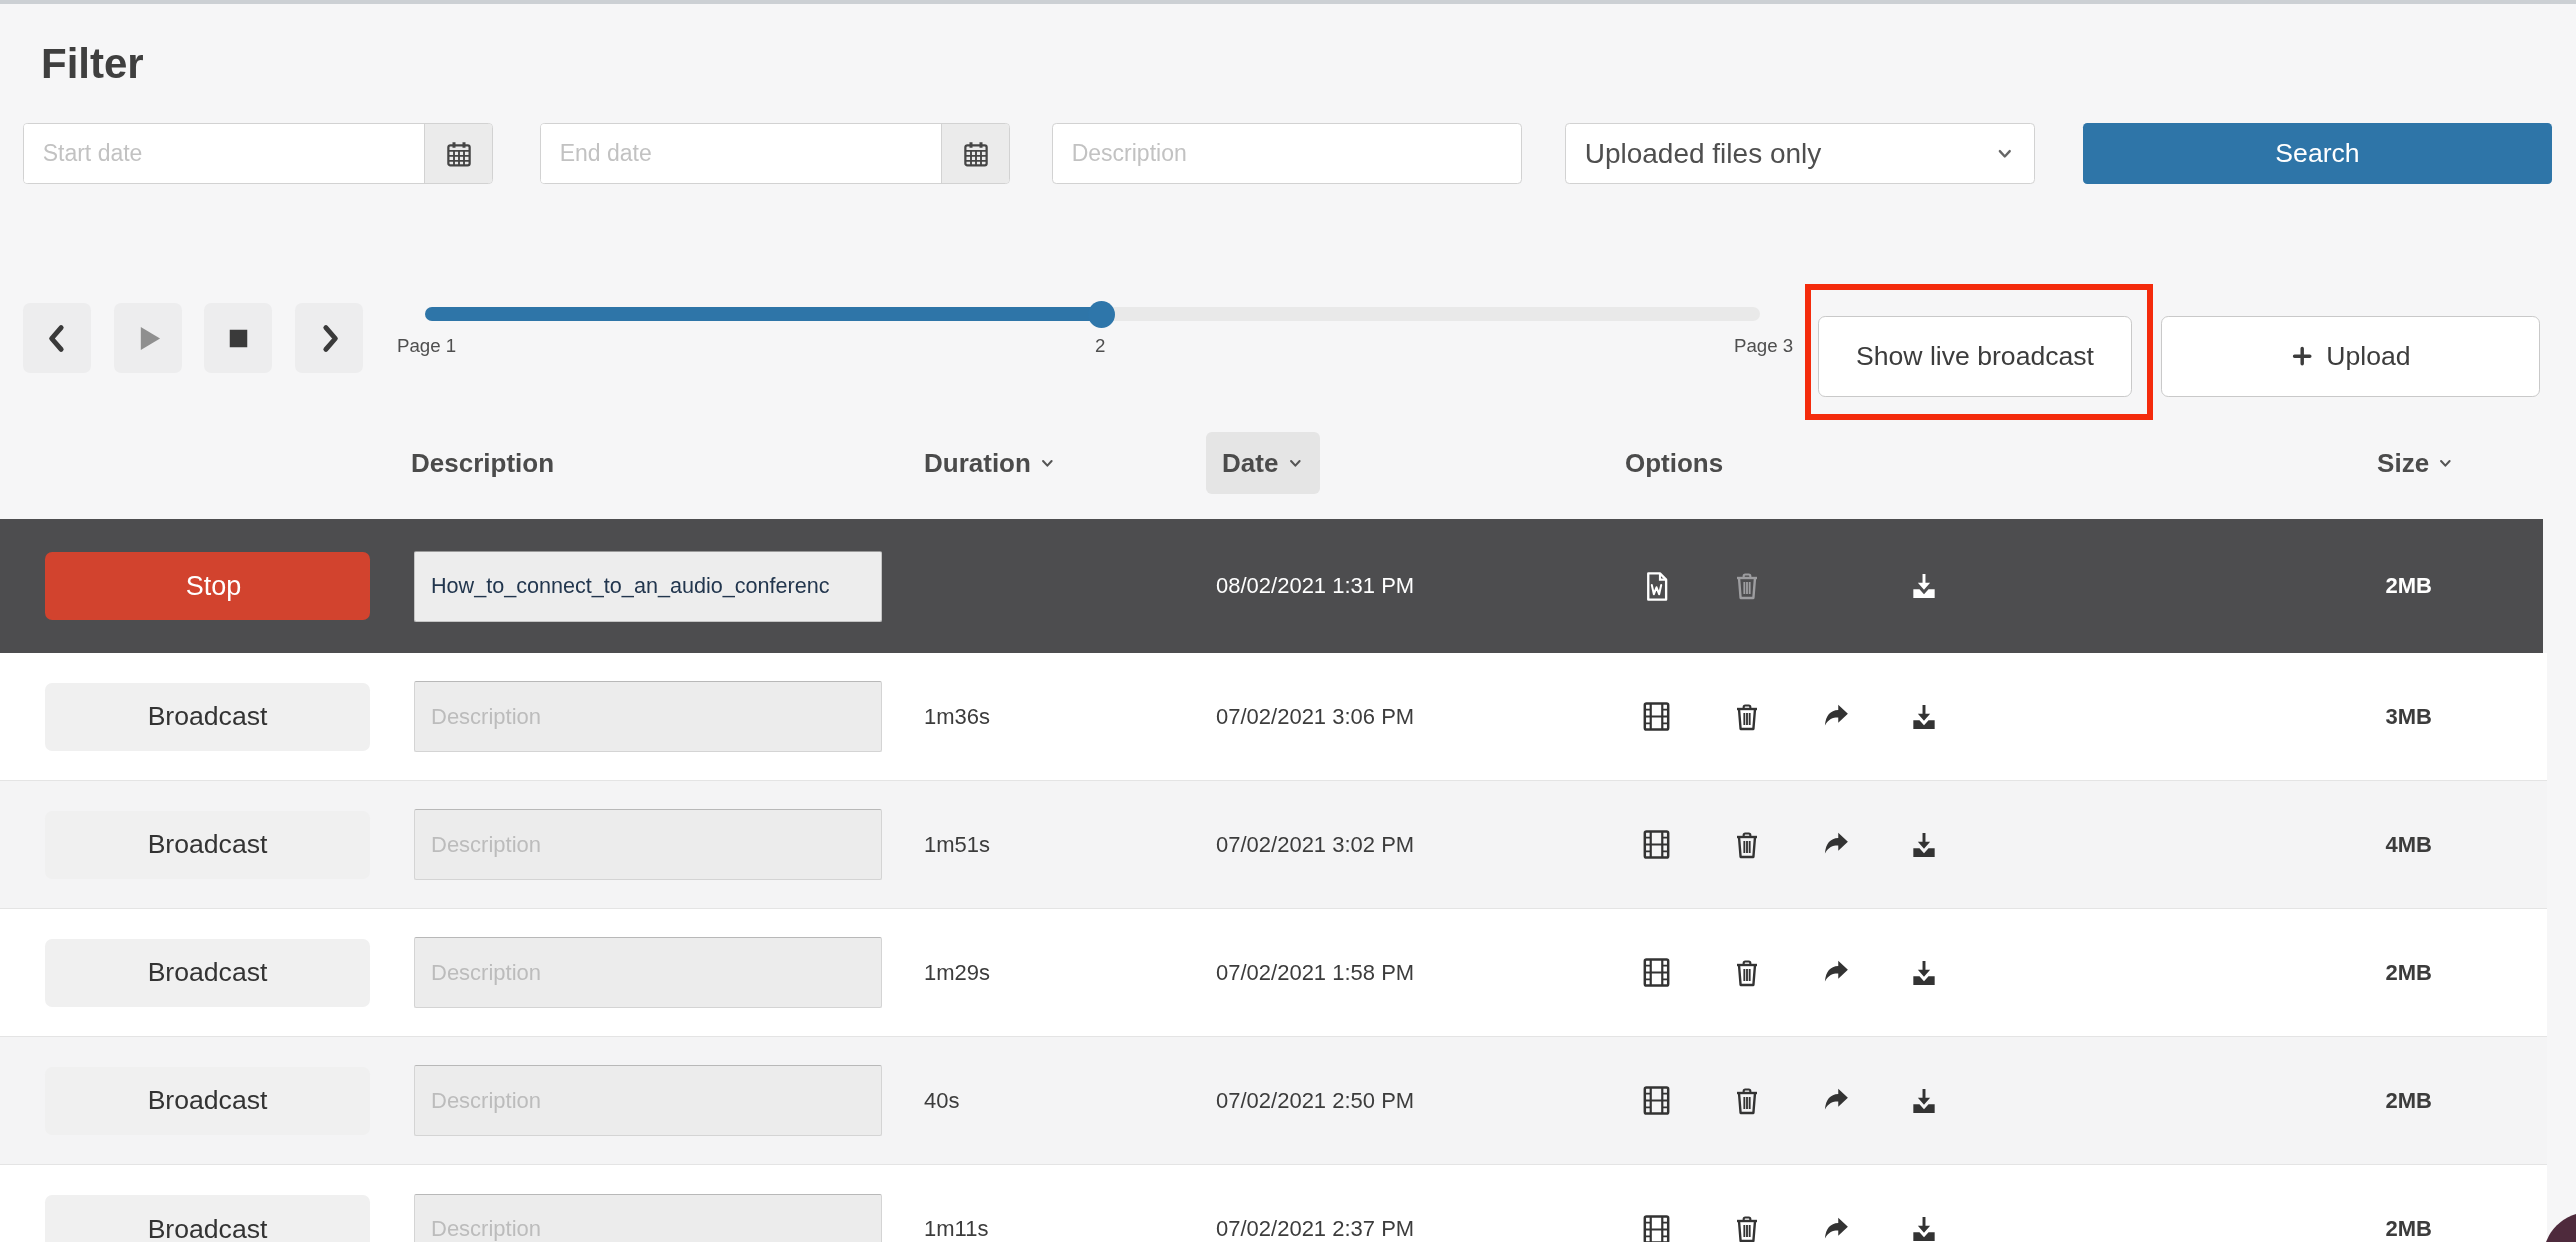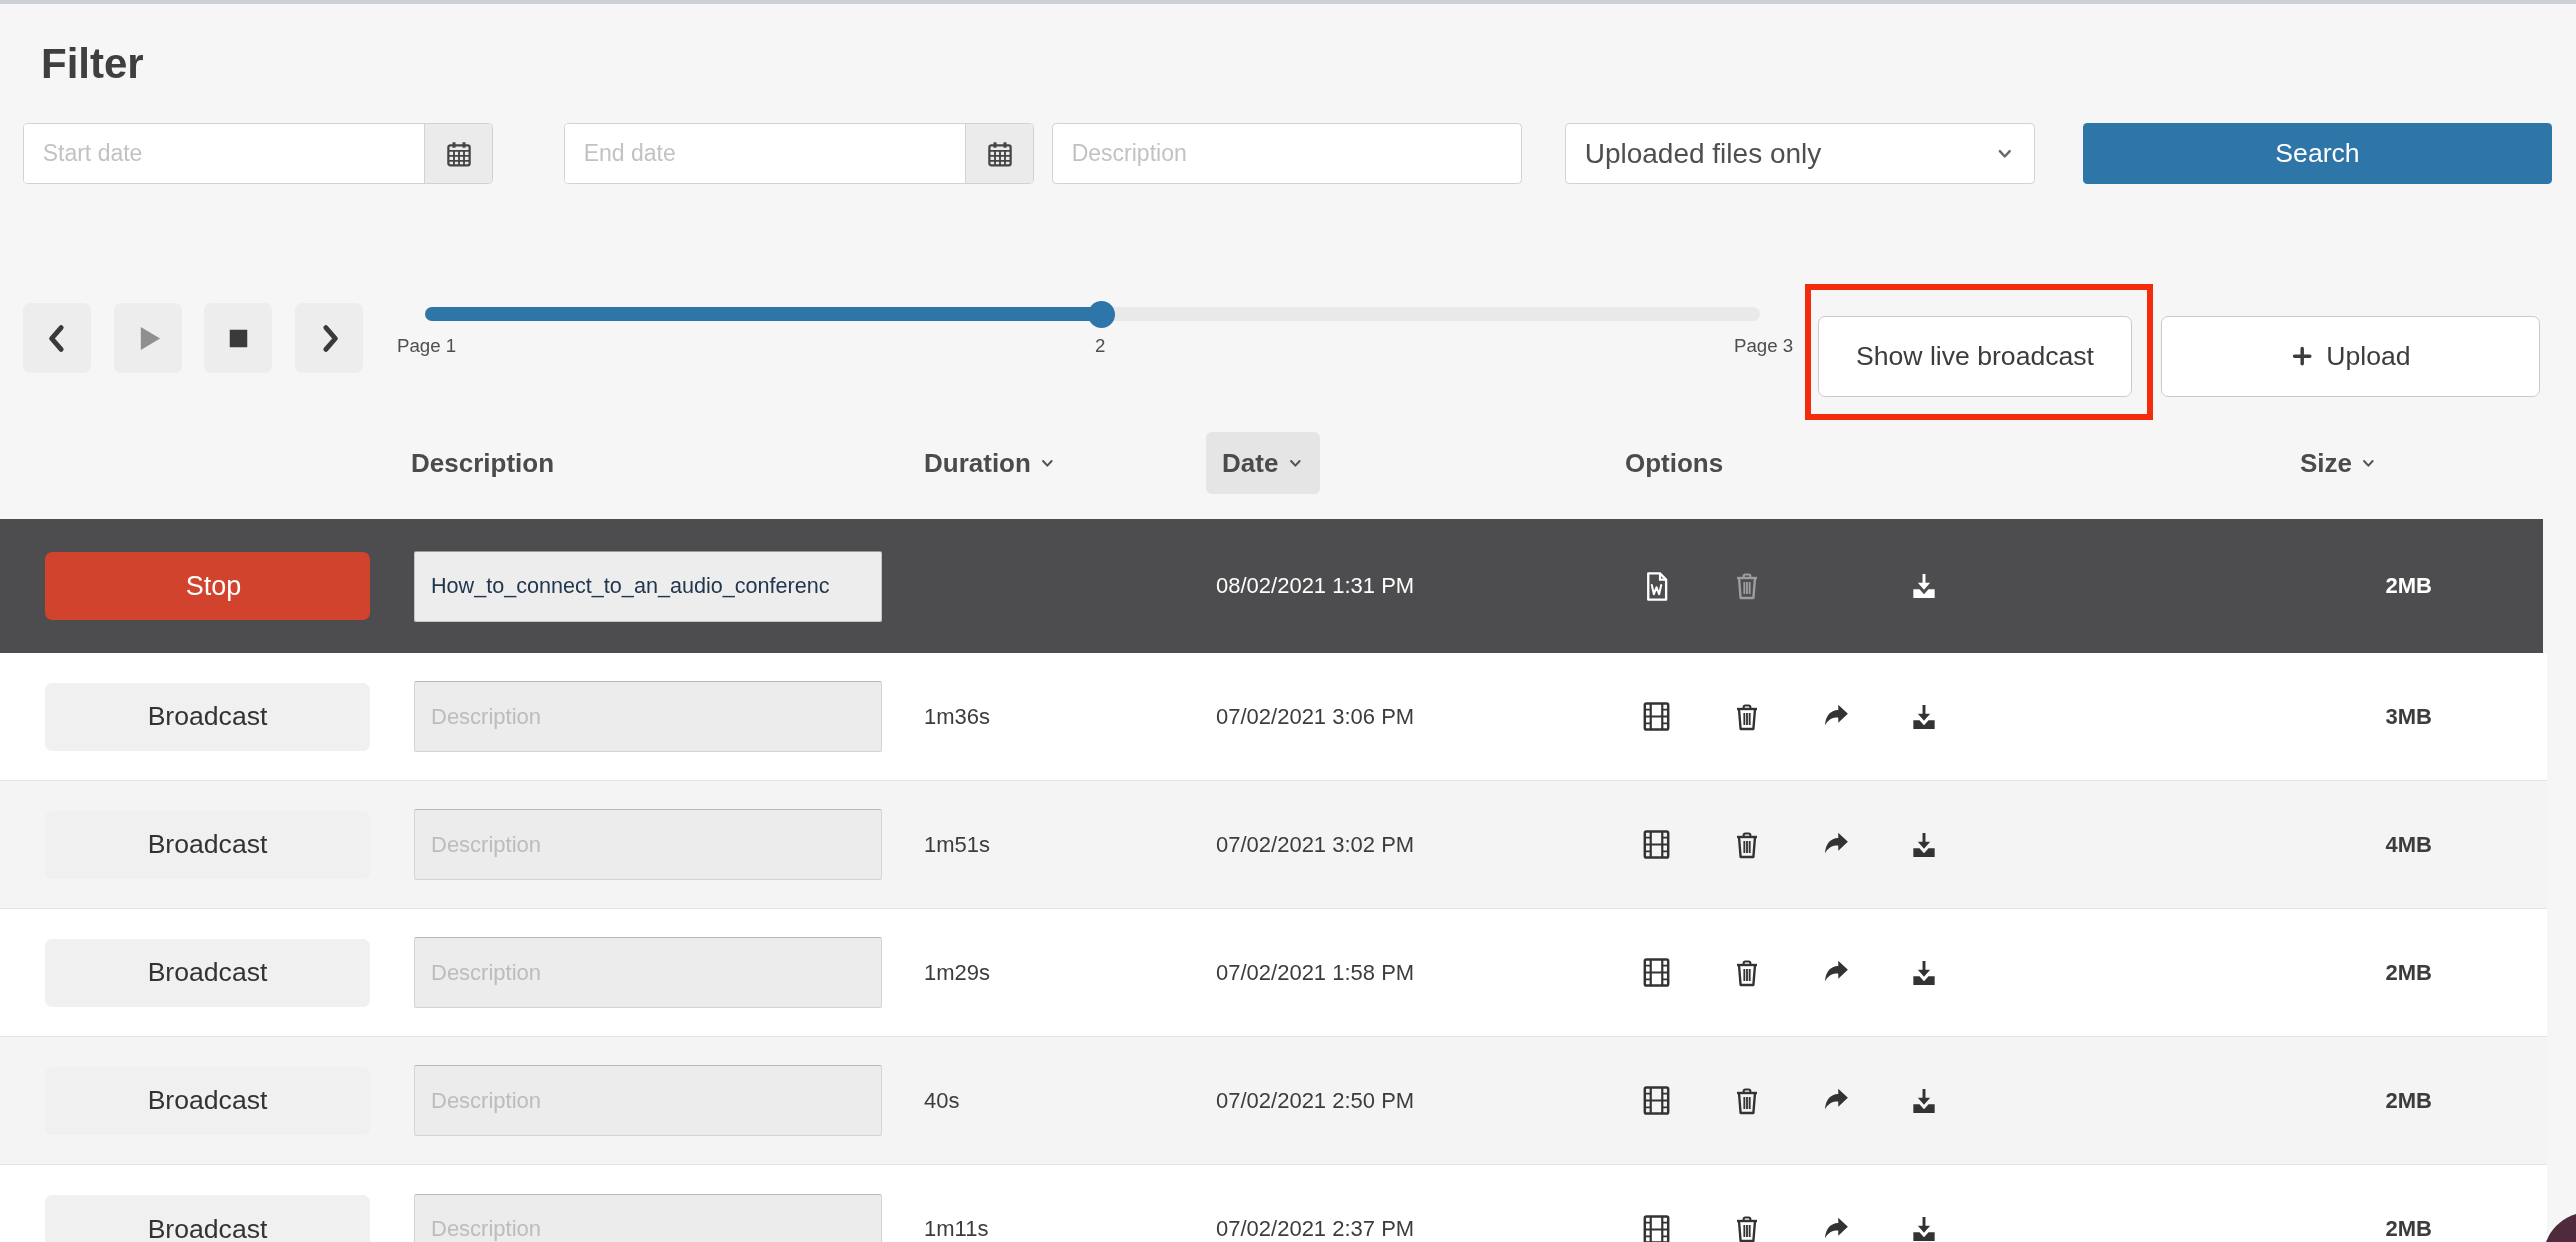--- a/index.html
+++ b/index.html
@@ -6,21 +6,21 @@
   html,body { width:2576px; height:1242px; overflow:hidden; }
   body { font-family:"Liberation Sans", sans-serif; background:#f6f6f7; }
   .screen { position:relative; width:2576px; height:1242px; overflow:hidden; background:#f6f6f7; }
   .topbar { position:absolute; left:0; top:0; width:100%; height:3.6px; background:#ccd0d4; }
 
   
   .page-title { position:absolute; left:41px; top:40px; font-size:42px; font-weight:700; color:#3f3f3f; }
   .filter-row { position:absolute; left:0; top:123px; width:100%; height:61px; }
   .input-group { position:absolute; height:61px; display:flex; border:1.4px solid #d2d2d2; border-radius:4.3px; overflow:hidden; background:#fff; }
   .ig-start { left:23px;  width:470px; }
-  .ig-end   { left:564px; width:470px;justify-content:center; }
+  .ig-end   { left:540px; width:470px;justify-content:center; }
   .input-group input { flex:1; border:none; outline:none; font-size:23px; color:#555; padding:0 18.7px; font-family:inherit; background:#fff; min-width:0; }
   .addon { width:68px; background:#ebebeb; border-left:1.4px solid #d2d2d2; display:flex; align-items:center; justify-content:center; color:#454545; cursor:pointer; }
   .plain-input { position:absolute; left:1052px; width:470px; height:61px; border:1.4px solid #d2d2d2; border-radius:4.3px; font-size:23px; color:#555; padding:0 18.7px; outline:none; font-family:inherit; background:#fff; }
   .select-box { position:absolute; left:1565px; width:470px; height:61px; border:1.4px solid #d2d2d2; border-radius:4.3px; background:#fff; display:flex; align-items:center; font-size:28px; color:#4f4f4f; padding:0 18.7px; cursor:pointer; }
   .select-box .sel-text { flex:1; white-space:nowrap; overflow:hidden; }
   .search-btn { position:absolute; left:2083px; width:469px; height:61px; background:#2e75a8; border:none; border-radius:4.3px; color:#fff; font-size:26.6px; font-family:inherit; cursor:pointer; }
 
   input::placeholder { color:#c2c2c2; }
 
   
@@ -38,21 +38,21 @@
   .upload-btn { left:2161px; width:379px; }
   .annotation-box { position:absolute; left:1805px; top:284px; width:348px; height:136px; border:6.5px solid #f42b0c; pointer-events:none; }
 
   
   .thead { position:absolute; left:0; top:431px; width:2547px; height:65px; }
   .th { position:absolute; top:0; height:65px; display:flex; align-items:center; gap:7.2px; font-size:26px; font-weight:700; color:#4b4b4b; }
   .th-desc { left:411px; }
   .th-duration { left:924px; cursor:pointer; }
   .th-date-chip { left:1206px; background:#e5e5e5; border-radius:5.8px; padding:0 16px; height:62px; top:1.4px; cursor:pointer; }
   .th-options { left:1625px; }
-  .th-size { left:2300px; width:155px; cursor:pointer; }
+  .th-size { left:2300px; width:155px; justify-content:flex-end; cursor:pointer; }
   .sort-chevron { color:#555; }
 
   .rows { position:absolute; left:0; top:519px; width:2547px; }
   .row { position:relative; width:100%; height:128px; background:#fff; }
   .row.alt { background:#f4f4f5; }
   .row.lined { border-bottom:1.4px solid #e4e4e4; }
   .row-live { position:relative; width:2543px; height:134px; background:#4d4d4f; }
 
   .cell { position:absolute; top:0; height:100%; display:flex; align-items:center; }
   .c-action { left:45px; width:325px; }

